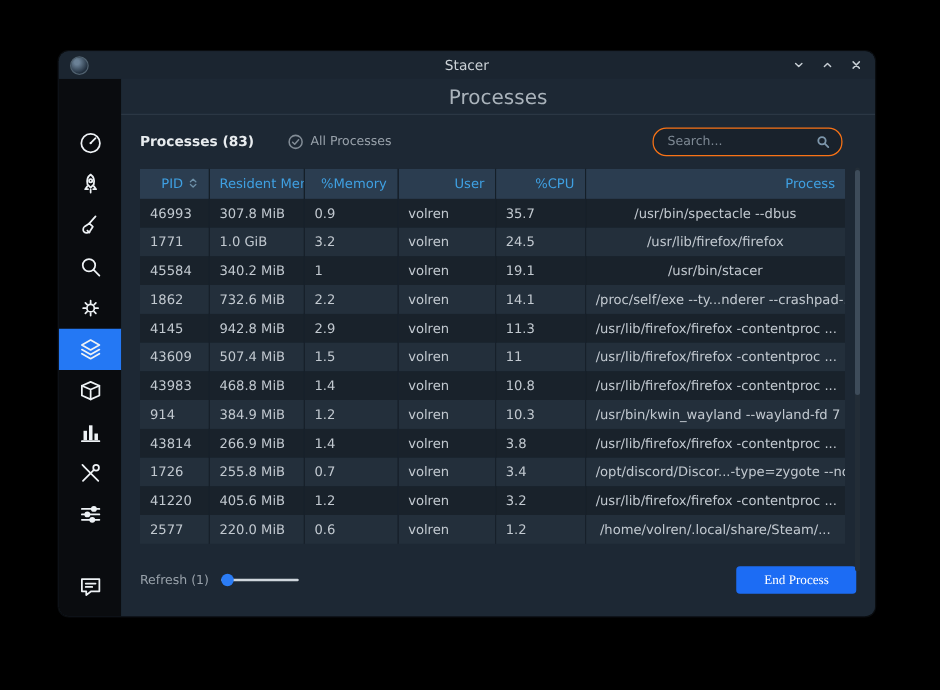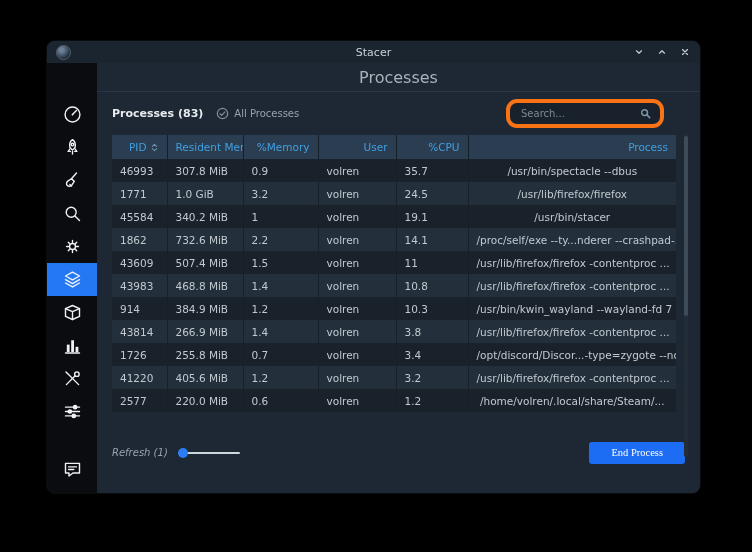--- a/index.html
+++ b/index.html
@@ -18,46 +18,46 @@
   .win-btn svg{width:10px;height:10px;stroke:#c6cdd3;fill:none;stroke-width:1.4;stroke-linecap:round;stroke-linejoin:round;}
   .wbody{flex:1;display:flex;min-height:0;}
   .sidebar{flex:0 0 50px;background:#0a0c0f;display:flex;flex-direction:column;padding-top:35px;}
   .side-item{height:33px;display:flex;align-items:center;justify-content:center;cursor:pointer;}
   .side-item svg{width:21px;height:21px;stroke:#eef2f5;fill:none;stroke-width:1.6;stroke-linecap:round;stroke-linejoin:round;}
   .side-item.active{background:#2478f4;}
   .side-bottom{margin-top:auto;margin-bottom:7px;}
   .main{flex:1;display:flex;flex-direction:column;min-width:0;position:relative;background:#1d2834;}
   .page-header{flex:0 0 28px;display:flex;align-items:center;justify-content:center;
                font-size:16px;color:#aab3bb;border-bottom:1px solid #2b3744;}
-  .toolbar{flex:0 0 43px;display:flex;align-items:center;padding:0 36px 0 15px;gap:13px;}
+  .toolbar{flex:0 0 43px;display:flex;align-items:center;padding:0 26px 0 15px;gap:27px;}
   .processes-count{font-size:11px;font-weight:bold;color:#e8ecef;}
   .all-processes{display:flex;align-items:center;gap:5px;font-size:10px;color:#99a2ab;cursor:pointer;}
   .all-processes svg{width:13px;height:13px;}
-  .search-box{margin-left:auto;width:132px;height:21px;border:4px solid #f97316;border-radius:11px;
+  .search-box{margin-left:auto;width:132px;height:21px;border:1px solid #f97316;border-radius:11px;
               background:#19222c;display:flex;align-items:center;padding:0 9px;gap:5px;}
   .search-box input{flex:1;min-width:0;background:transparent;border:0;outline:0;font-size:10px;
                     color:#ccd3d9;font-family:inherit;}
   .search-box input::placeholder{color:#7e8994;}
   .search-box svg{width:11px;height:11px;stroke:#7d96ab;fill:none;stroke-width:1.6;stroke-linecap:round;}
   .table-wrap{margin:0 24px 0 15px;}
   table{width:100%;border-collapse:collapse;table-layout:fixed;font-size:10.5px;}
   th{background:#2b3d50;color:#3fa0e2;font-weight:normal;text-align:right;height:24px;padding:0 8px;
      border-right:1px solid rgba(10,15,20,.35);white-space:nowrap;overflow:hidden;}
   th:last-child{border-right:0;padding-left:24px;}
   .sort-icon{width:9px;height:9px;stroke:#6e90a8;fill:none;stroke-width:1.2;stroke-linecap:round;
              stroke-linejoin:round;margin-left:3px;vertical-align:-1px;}
   td{color:#c2c9d0;height:23px;padding:0 8px;border-right:1px solid rgba(10,15,20,.3);
      white-space:nowrap;overflow:hidden;}
   td:last-child{border-right:0;text-align:center;}
   tbody tr:nth-child(odd){background:#19222b;}
   tbody tr:nth-child(even){background:#232f3b;}
   .scrollbar{position:absolute;right:12px;top:71px;width:4px;height:323px;background:#232d37;border-radius:2px;}
   .scrollbar-handle{position:absolute;left:0;top:2px;width:4px;height:180px;background:#3e4c5a;border-radius:2px;cursor:pointer;}
   .footer{flex:1;display:flex;align-items:center;padding:0 15px;gap:10px;}
-  .refresh-label{font-size:10px;color:#99a2ab;font-style:italic;}
+  .refresh-label{font-size:10px;color:#99a2ab;}
   .slider{position:relative;width:62px;height:14px;cursor:pointer;}
   .slider-track{position:absolute;left:0;right:0;top:6px;height:2px;background:#cfd6dc;border-radius:1px;}
   .slider-handle{position:absolute;left:0;top:2px;width:10px;height:10px;border-radius:50%;background:#2b7cf5;}
   .end-btn{margin-left:auto;height:22px;padding:0 22px;background:#1c6cf4;color:#fff;border:0;
            border-radius:3px;font-size:10.5px;font-family:Liberation Serif, serif;cursor:pointer;}
 </style>
 </head>
 <body>
 
 <div class="window">
@@ -237,20 +237,28 @@
               </tr>
               <tr>
                 <td>1862</td>
                 <td>732.6 MiB</td>
                 <td>2.2</td>
                 <td>volren</td>
                 <td>14.1</td>
                 <td>/proc/self/exe --ty...nderer --crashpad-...</td>
               </tr>
               <tr>
+                <td>4145</td>
+                <td>942.8 MiB</td>
+                <td>2.9</td>
+                <td>volren</td>
+                <td>11.3</td>
+                <td>/usr/lib/firefox/firefox -contentproc ...</td>
+              </tr>
+              <tr>
                 <td>43609</td>
                 <td>507.4 MiB</td>
                 <td>1.5</td>
                 <td>volren</td>
                 <td>11</td>
                 <td>/usr/lib/firefox/firefox -contentproc ...</td>
               </tr>
               <tr>
                 <td>43983</td>
                 <td>468.8 MiB</td>

